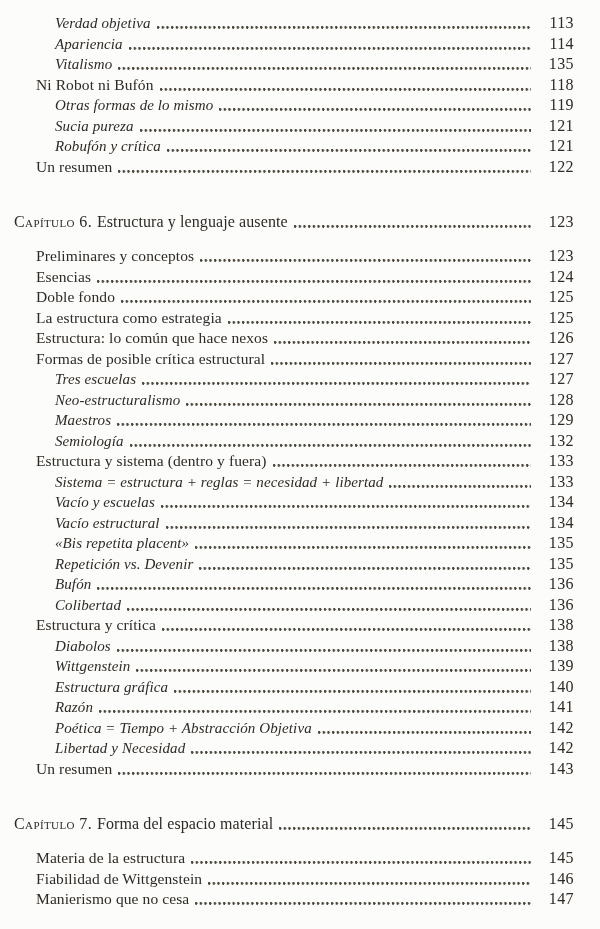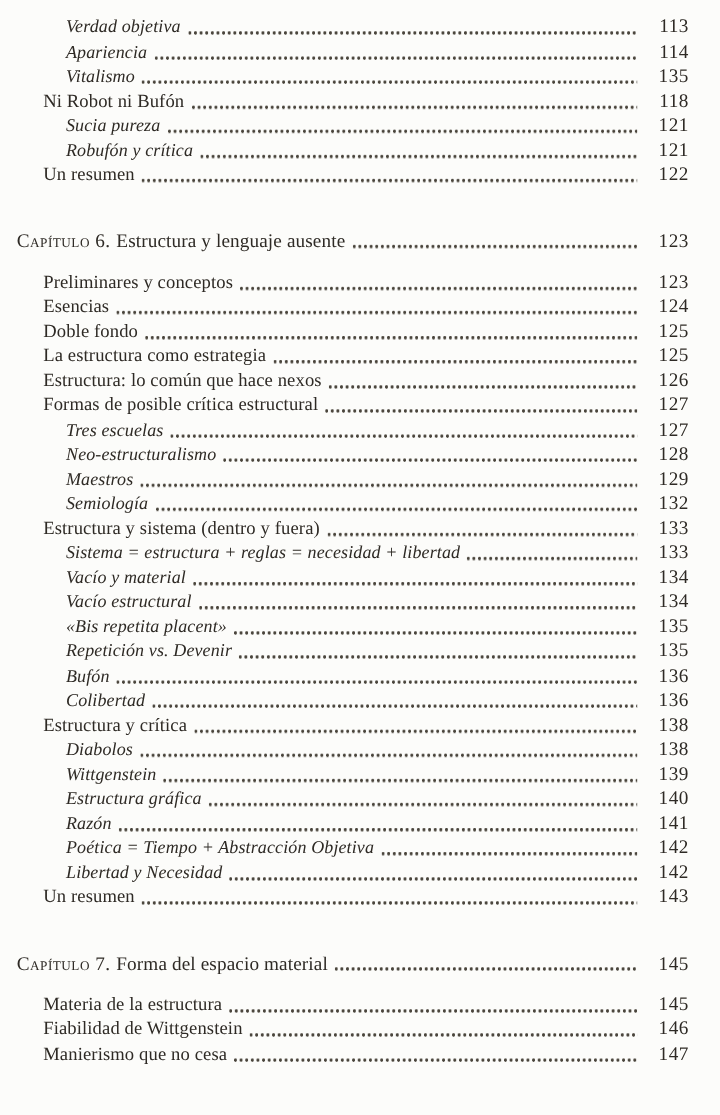--- a/index.html
+++ b/index.html
@@ -95,20 +95,25 @@
     <span class="label">Vitalismo</span>
     <span class="leader"></span>
     <span class="page-num">135</span>
   </div>
         <div class="row level1">
     <span class="label">Ni Robot ni Bufón</span>
     <span class="leader"></span>
     <span class="page-num">118</span>
   </div>
         <div class="row level2">
+    <span class="label">Otras formas de lo mismo</span>
+    <span class="leader"></span>
+    <span class="page-num">119</span>
+  </div>
+        <div class="row level2">
     <span class="label">Sucia pureza</span>
     <span class="leader"></span>
     <span class="page-num">121</span>
   </div>
         <div class="row level2">
     <span class="label">Robufón y crítica</span>
     <span class="leader"></span>
     <span class="page-num">121</span>
   </div>
         <div class="row level1">
@@ -177,21 +182,21 @@
     <span class="label">Estructura y sistema (dentro y fuera)</span>
     <span class="leader"></span>
     <span class="page-num">133</span>
   </div>
         <div class="row level2">
     <span class="label">Sistema = estructura + reglas = necesidad + libertad</span>
     <span class="leader"></span>
     <span class="page-num">133</span>
   </div>
         <div class="row level2">
-    <span class="label">Vacío y material</span>
+    <span class="label">Vacío y escuelas</span>
     <span class="leader"></span>
     <span class="page-num">134</span>
   </div>
         <div class="row level2">
     <span class="label">Vacío estructural</span>
     <span class="leader"></span>
     <span class="page-num">134</span>
   </div>
         <div class="row level2">
     <span class="label">«Bis repetita placent»</span>

